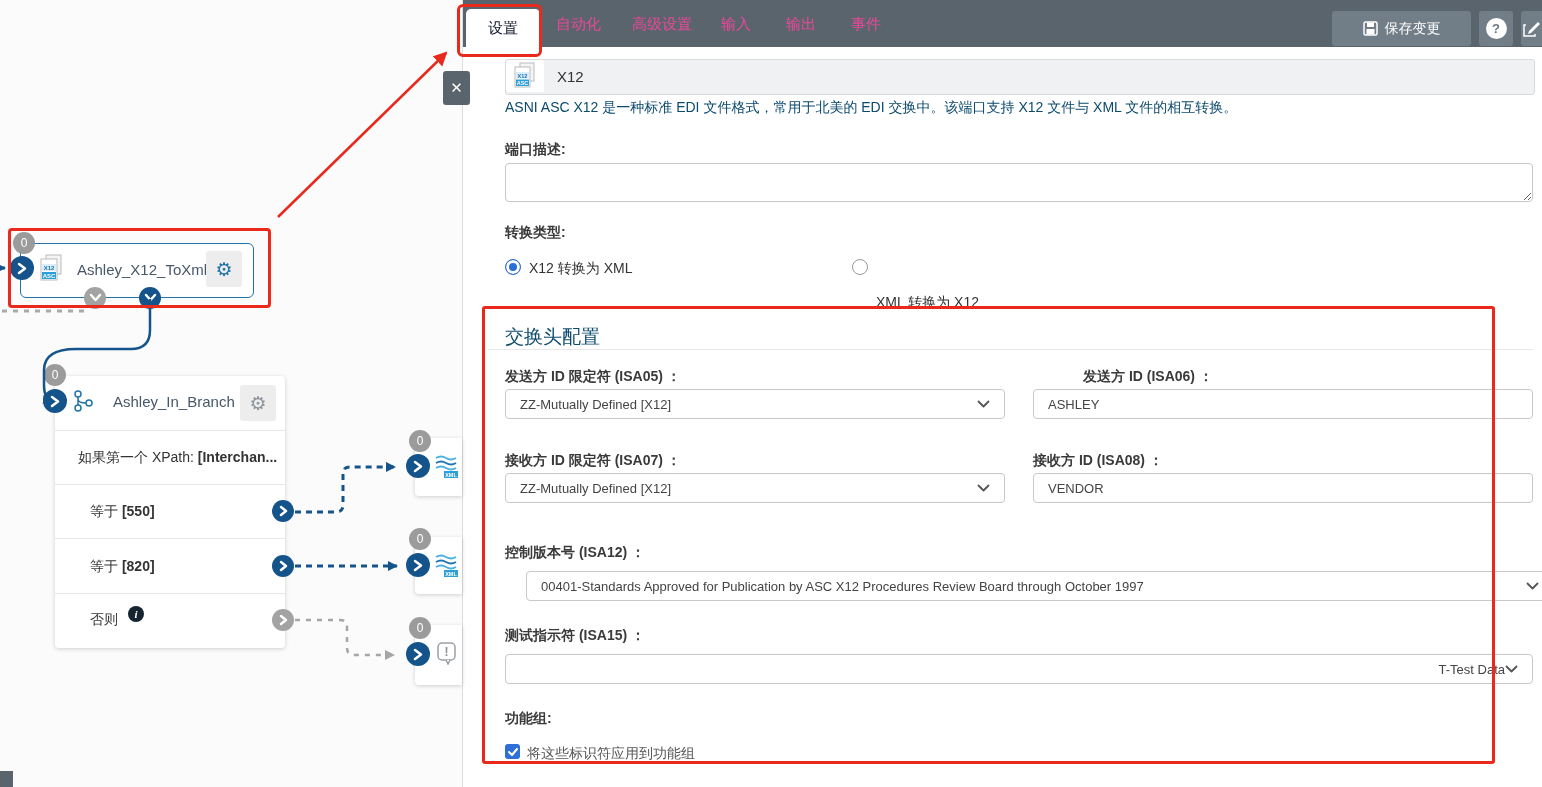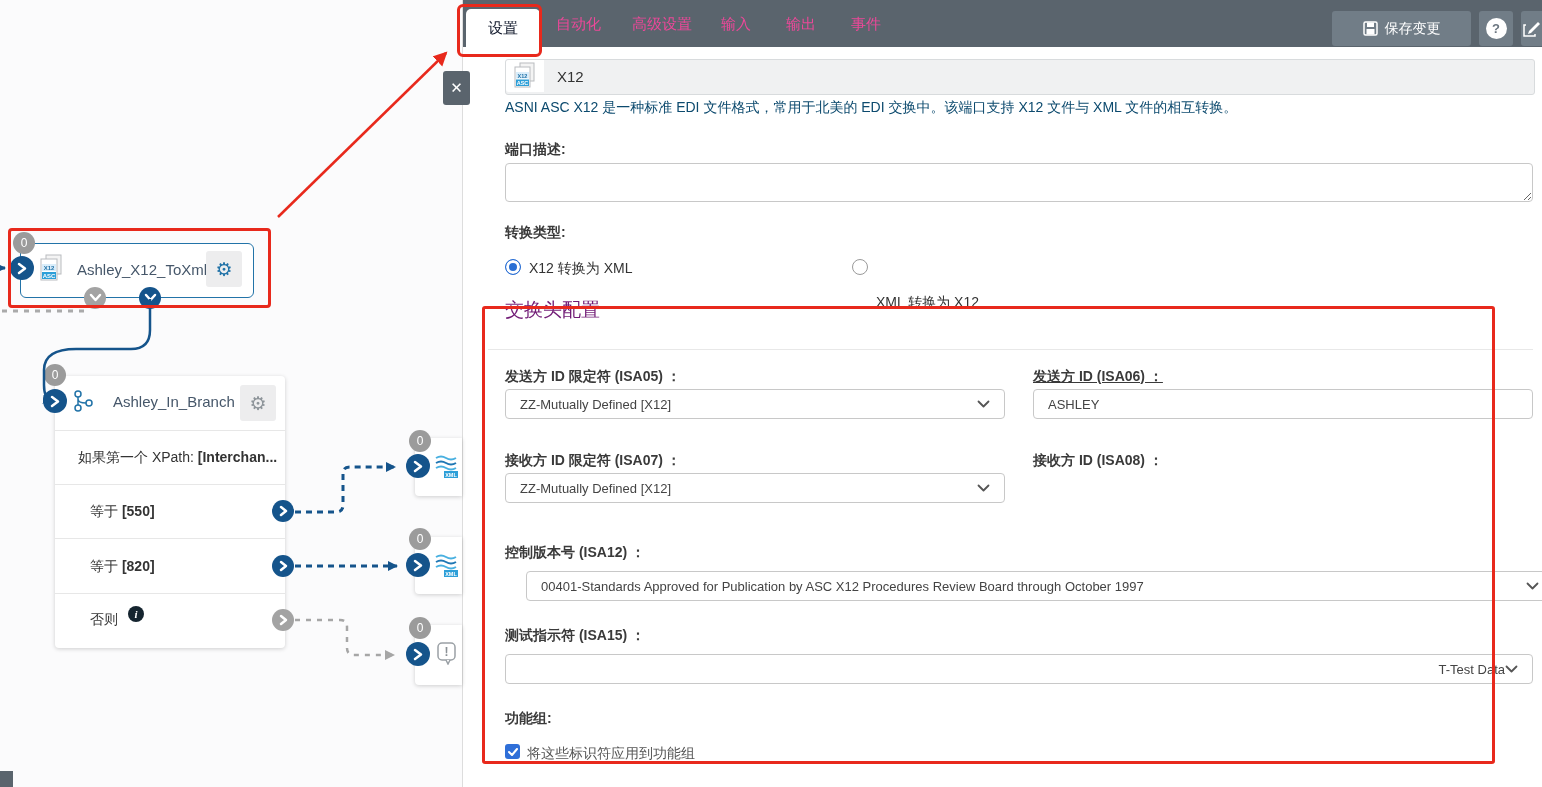--- a/index.html
+++ b/index.html
@@ -52,21 +52,21 @@
   .ctl{height:30px;border:1px solid #c8c8c8;border-radius:4px;background:#fff;font-size:13px;
        color:#444;display:flex;align-items:center;padding:0 14px;box-sizing:border-box;z-index:2;}
   .ctl .val{flex:1;white-space:nowrap;overflow:hidden;}
   textarea.ctl{height:39px;resize:both;padding-top:6px;font-family:inherit;}
   input.ctl{outline:none;}
   .radio-on{width:16px;height:16px;border-radius:50%;background:#2a6fd4;border:1px solid #2a6fd4;
             box-shadow:inset 0 0 0 3px #fff;box-sizing:border-box;z-index:2;}
   .radio-off{width:16px;height:16px;border-radius:50%;background:#fff;border:1px solid #9a9a9a;
              box-sizing:border-box;z-index:2;}
   .radiolbl{font-size:14px;color:#333;z-index:2;white-space:nowrap;}
-  #section-title{left:505px;top:297px;font-size:19px;color:#701a75;z-index:2;}
+  #section-title{left:505px;top:324px;font-size:19px;color:#0c4a6e;z-index:2;}
   #section-divider{left:488px;top:349px;width:1045px;height:1px;background:#e8e8e8;z-index:2;}
   .checkbox{width:15px;height:15px;background:#2f6fd8;border-radius:3px;display:flex;
             align-items:center;justify-content:center;z-index:2;}
   
   .redbox{border:3px solid #e8291c;z-index:6;pointer-events:none;}
   svg.layer{position:absolute;left:0;top:0;z-index:5;pointer-events:none;}
 </style>
 </head>
 <body>
 
@@ -285,31 +285,32 @@
   <div class="abs" id="section-title">交换头配置</div>
   <div class="abs" id="section-divider"></div>
 
   <div class="abs lbl" style="left:505px;top:368px;">发送方 ID 限定符 (ISA05) ：</div>
   <div class="abs ctl" style="left:505px;top:389px;width:500px;">
     <span class="val">ZZ-Mutually Defined [X12]</span>
     <svg width="13" height="8">
         <polyline points="1.5,1.5 6.5,6.5 11.5,1.5" fill="none" stroke="#555" stroke-width="1.8" stroke-linecap="round" stroke-linejoin="round"></polyline>
       </svg>
   </div>
-  <div class="abs lbl" style="left:1033px;top:368px;text-decoration:underline;">发送方 ID (ISA06) ：</div>
+  <div class="abs lbl" style="left:1083px;top:368px;">发送方 ID (ISA06) ：</div>
   <input class="abs ctl" style="left: 1033px; top: 389px; width: 500px;" value="ASHLEY">
 
   <div class="abs lbl" style="left:505px;top:452px;">接收方 ID 限定符 (ISA07) ：</div>
   <div class="abs ctl" style="left:505px;top:473px;width:500px;">
     <span class="val">ZZ-Mutually Defined [X12]</span>
     <svg width="13" height="8">
         <polyline points="1.5,1.5 6.5,6.5 11.5,1.5" fill="none" stroke="#555" stroke-width="1.8" stroke-linecap="round" stroke-linejoin="round"></polyline>
       </svg>
   </div>
   <div class="abs lbl" style="left:1033px;top:452px;">接收方 ID (ISA08) ：</div>
+  <input class="abs ctl" style="left: 1033px; top: 473px; width: 500px;" value="VENDOR">
 
   <div class="abs lbl" style="left:505px;top:544px;">控制版本号 (ISA12) ：</div>
   <div class="abs ctl" style="left:505px;top:571px;width:1028px;margin-left:21px;">
     <span class="val">00401-Standards Approved for Publication by ASC X12 Procedures Review Board through October 1997</span>
     <svg width="13" height="8">
         <polyline points="1.5,1.5 6.5,6.5 11.5,1.5" fill="none" stroke="#555" stroke-width="1.8" stroke-linecap="round" stroke-linejoin="round"></polyline>
       </svg>
   </div>
 
   <div class="abs lbl" style="left:505px;top:627px;">测试指示符 (ISA15) ：</div>

